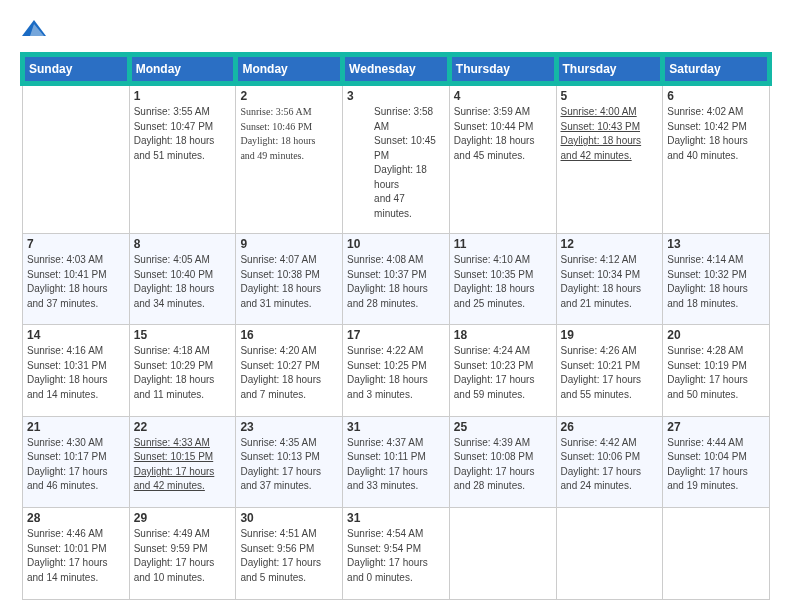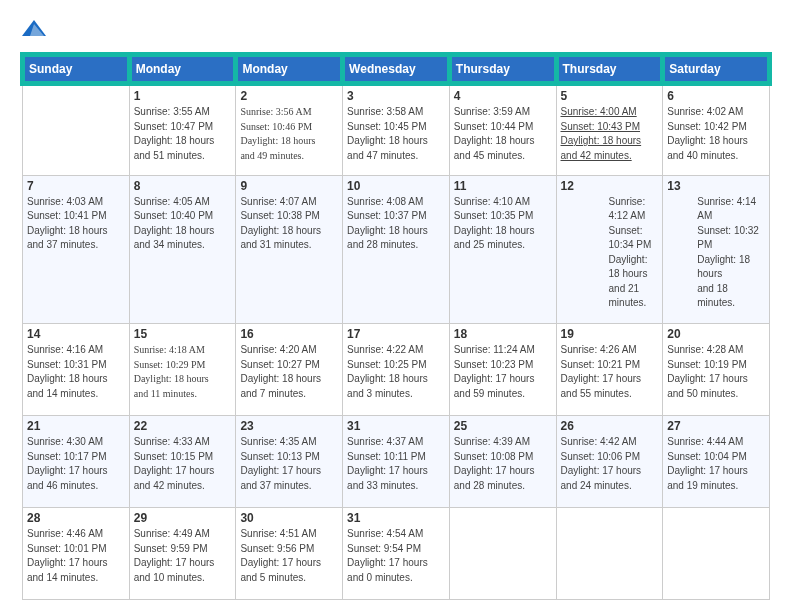--- a/index.html
+++ b/index.html
@@ -139,21 +139,21 @@
           </td>
           <td>
             <span class="day-number">2</span>
             <div class="day-info" style="white-space: pre-line; font-family: Liberation Serif, serif;">Sunrise: 3:56 AM
 Sunset: 10:46 PM
 Daylight: 18 hours
 and 49 minutes.</div>
           </td>
           <td>
             <span class="day-number">3</span>
-            <div class="day-info" style="white-space: pre-line;">Sunrise: 3:58 AM
+            <div class="day-info" style="white-space: pre-line; margin-left: 27px;">Sunrise: 3:58 AM
 Sunset: 10:45 PM
 Daylight: 18 hours
 and 47 minutes.</div>
           </td>
           <td>
             <span class="day-number">4</span>
             <div class="day-info" style="white-space: pre-line;">Sunrise: 3:59 AM
 Sunset: 10:44 PM
 Daylight: 18 hours
 and 45 minutes.</div>
@@ -204,65 +204,65 @@
           </td>
           <td>
             <span class="day-number">11</span>
             <div class="day-info" style="white-space: pre-line;">Sunrise: 4:10 AM
 Sunset: 10:35 PM
 Daylight: 18 hours
 and 25 minutes.</div>
           </td>
           <td>
             <span class="day-number">12</span>
-            <div class="day-info" style="white-space: pre-line; margin-left: 48px;">Sunrise: 4:12 AM
+            <div class="day-info" style="white-space: pre-line;">Sunrise: 4:12 AM
 Sunset: 10:34 PM
 Daylight: 18 hours
 and 21 minutes.</div>
           </td>
           <td>
             <span class="day-number">13</span>
-            <div class="day-info" style="white-space: pre-line; margin-left: 30px;">Sunrise: 4:14 AM
+            <div class="day-info" style="white-space: pre-line;">Sunrise: 4:14 AM
 Sunset: 10:32 PM
 Daylight: 18 hours
 and 18 minutes.</div>
           </td>
         </tr>
         <tr>
           <td>
             <span class="day-number">14</span>
             <div class="day-info" style="white-space: pre-line;">Sunrise: 4:16 AM
 Sunset: 10:31 PM
 Daylight: 18 hours
 and 14 minutes.</div>
           </td>
           <td>
             <span class="day-number">15</span>
-            <div class="day-info" style="white-space: pre-line; font-family: Liberation Serif, serif;">Sunrise: 4:18 AM
+            <div class="day-info" style="white-space: pre-line;">Sunrise: 4:18 AM
 Sunset: 10:29 PM
 Daylight: 18 hours
 and 11 minutes.</div>
           </td>
           <td>
             <span class="day-number">16</span>
             <div class="day-info" style="white-space: pre-line;">Sunrise: 4:20 AM
 Sunset: 10:27 PM
 Daylight: 18 hours
 and 7 minutes.</div>
           </td>
           <td>
             <span class="day-number">17</span>
             <div class="day-info" style="white-space: pre-line;">Sunrise: 4:22 AM
 Sunset: 10:25 PM
 Daylight: 18 hours
 and 3 minutes.</div>
           </td>
           <td>
             <span class="day-number">18</span>
-            <div class="day-info" style="white-space: pre-line;">Sunrise: 11:24 AM
+            <div class="day-info" style="white-space: pre-line;">Sunrise: 4:24 AM
 Sunset: 10:23 PM
 Daylight: 17 hours
 and 59 minutes.</div>
           </td>
           <td>
             <span class="day-number">19</span>
             <div class="day-info" style="white-space: pre-line;">Sunrise: 4:26 AM
 Sunset: 10:21 PM
 Daylight: 17 hours
 and 55 minutes.</div>
@@ -278,21 +278,21 @@
         <tr>
           <td>
             <span class="day-number">21</span>
             <div class="day-info" style="white-space: pre-line;">Sunrise: 4:30 AM
 Sunset: 10:17 PM
 Daylight: 17 hours
 and 46 minutes.</div>
           </td>
           <td>
             <span class="day-number">22</span>
-            <div class="day-info" style="white-space: pre-line;">Sunrise: 4:33 AM
+            <div class="day-info" style="white-space: pre-line; text-decoration: underline;">Sunrise: 4:33 AM
 Sunset: 10:15 PM
 Daylight: 17 hours
 and 42 minutes.</div>
           </td>
           <td>
             <span class="day-number">23</span>
             <div class="day-info" style="white-space: pre-line;">Sunrise: 4:35 AM
 Sunset: 10:13 PM
 Daylight: 17 hours
 and 37 minutes.</div>

